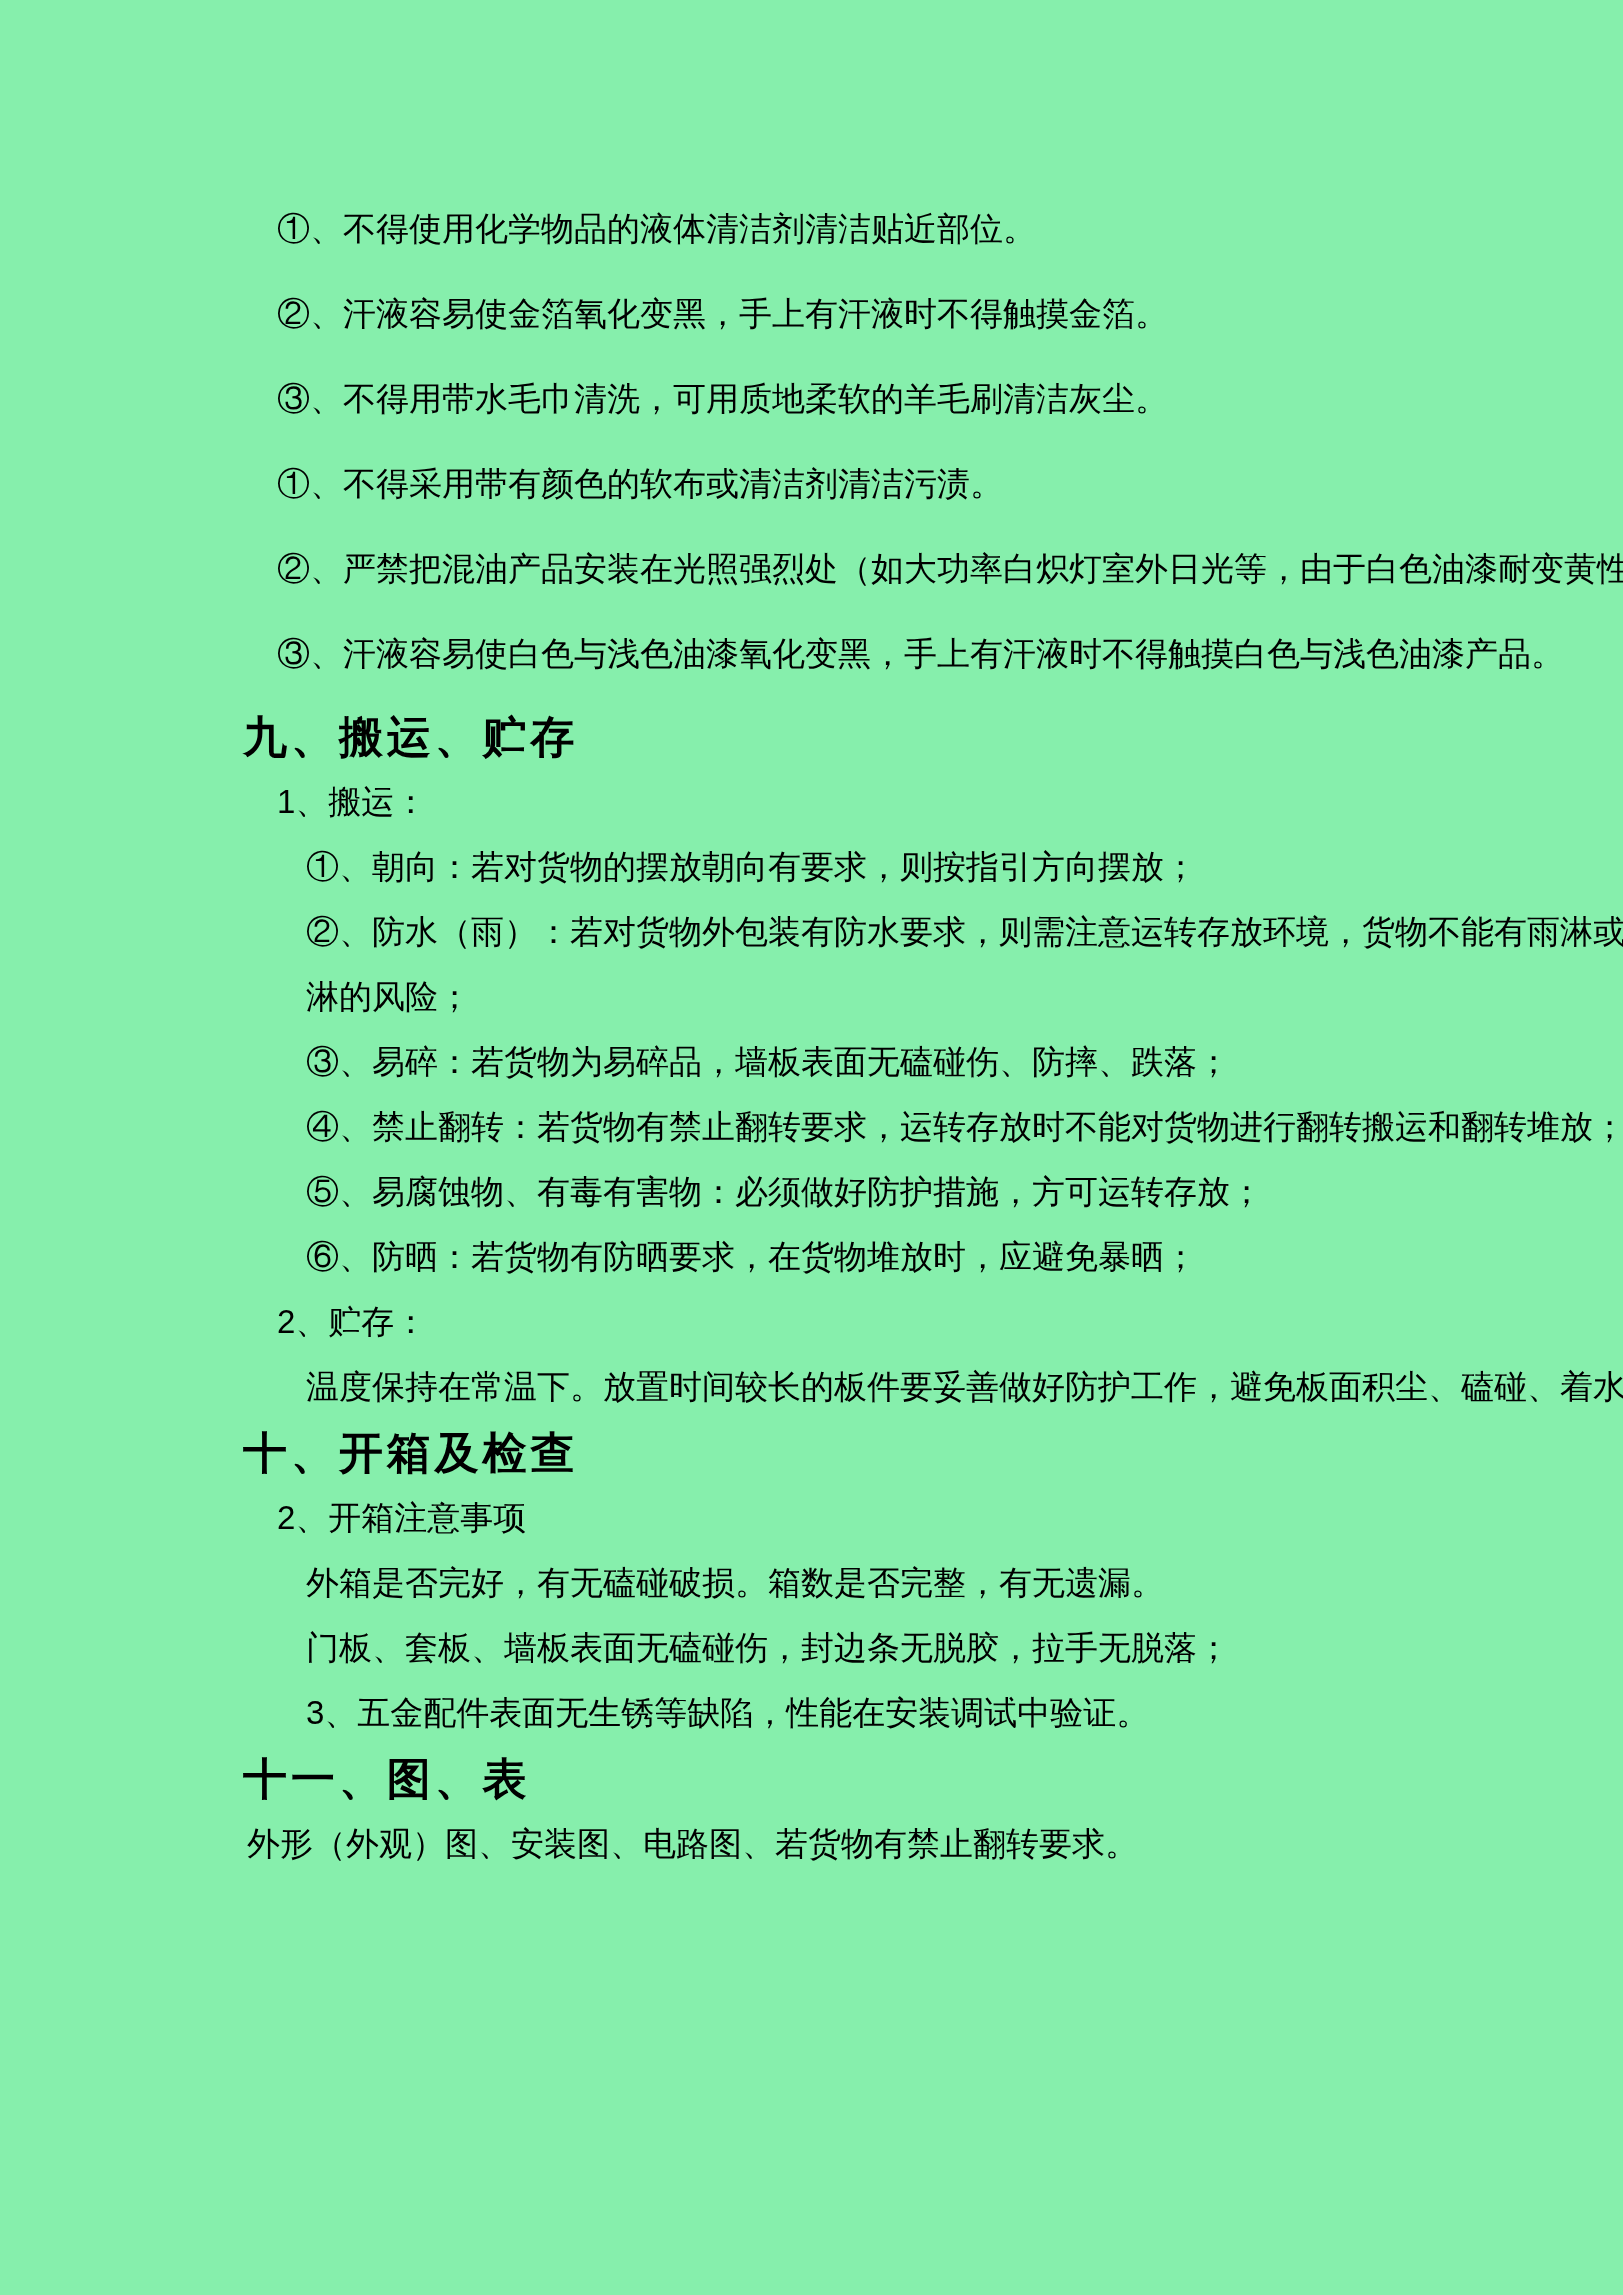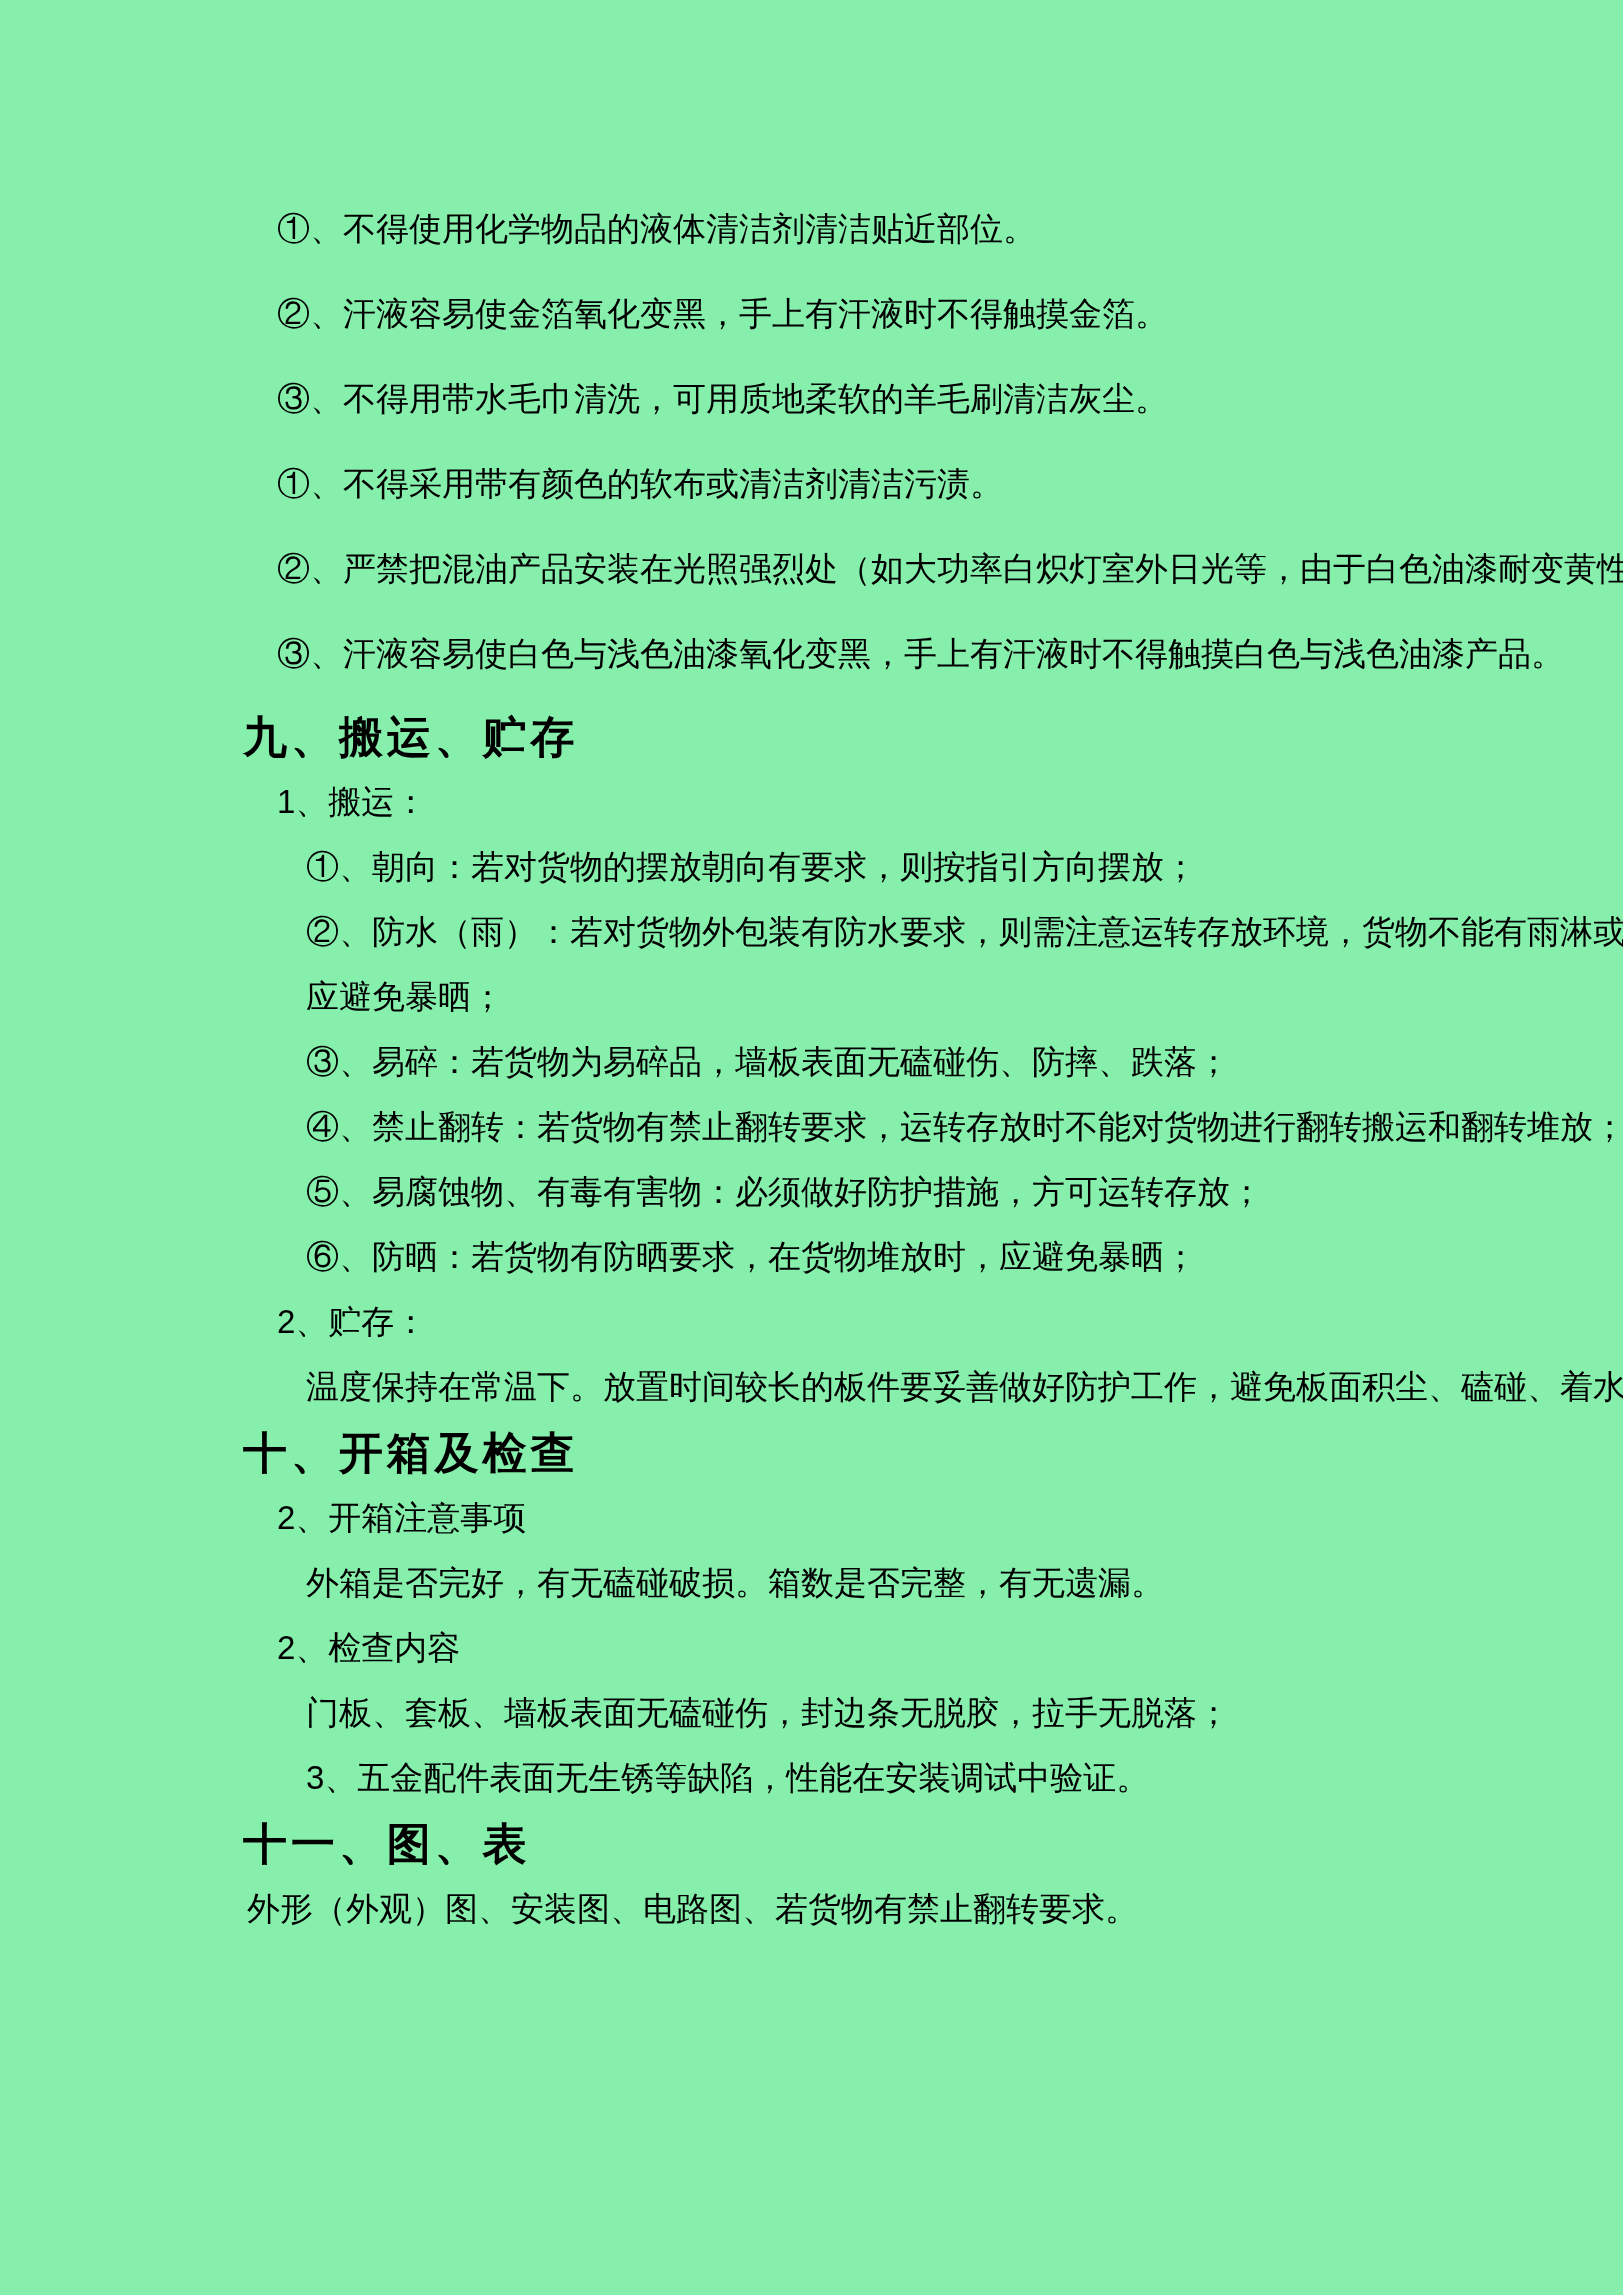--- a/index.html
+++ b/index.html
@@ -54,30 +54,29 @@
       <div class="block line ind1 sp">①、不得使用化学物品的液体清洁剂清洁贴近部位。</div>
       <div class="block line ind1 sp">②、汗液容易使金箔氧化变黑，手上有汗液时不得触摸金箔。</div>
       <div class="block line ind1 sp">③、不得用带水毛巾清洗，可用质地柔软的羊毛刷清洁灰尘。</div>
       <div class="block line ind1 sp">①、不得采用带有颜色的软布或清洁剂清洁污渍。</div>
       <div class="block line ind1 sp">②、严禁把混油产品安装在光照强烈处（如大功率白炽灯室外日光等，由于白色油漆耐变黄性差）</div>
       <div class="block line ind1 sp">③、汗液容易使白色与浅色油漆氧化变黑，手上有汗液时不得触摸白色与浅色油漆产品。</div>
       <div class="block heading ind0">九、搬运、贮存</div>
       <div class="block line ind1">1、搬运：</div>
       <div class="block line ind2">①、朝向：若对货物的摆放朝向有要求，则按指引方向摆放；</div>
       <div class="block line ind2">②、防水（雨）：若对货物外包装有防水要求，则需注意运转存放环境，货物不能有雨淋或被雨</div>
-      <div class="block line ind2">应避免暴晒；</div>
+      <div class="block line ind2">淋的风险；</div>
       <div class="block line ind2">③、易碎：若货物为易碎品，墙板表面无磕碰伤、防摔、跌落；</div>
       <div class="block line ind2">④、禁止翻转：若货物有禁止翻转要求，运转存放时不能对货物进行翻转搬运和翻转堆放；</div>
       <div class="block line ind2">⑤、易腐蚀物、有毒有害物：必须做好防护措施，方可运转存放；</div>
       <div class="block line ind2">⑥、防晒：若货物有防晒要求，在货物堆放时，应避免暴晒；</div>
       <div class="block line ind1">2、贮存：</div>
       <div class="block line ind2">温度保持在常温下。放置时间较长的板件要妥善做好防护工作，避免板面积尘、磕碰、着水等有</div>
       <div class="block heading ind0">十、开箱及检查</div>
       <div class="block line ind1">2、开箱注意事项</div>
       <div class="block line ind2">外箱是否完好，有无磕碰破损。箱数是否完整，有无遗漏。</div>
-      <div class="block line ind1">2、检查内容</div>
       <div class="block line ind2">门板、套板、墙板表面无磕碰伤，封边条无脱胶，拉手无脱落；</div>
       <div class="block line ind2">3、五金配件表面无生锈等缺陷，性能在安装调试中验证。</div>
       <div class="block heading ind0">十一、图、表</div>
       <div class="block line ind0">外形（外观）图、安装图、电路图、若货物有禁止翻转要求。</div>
     </div>
 </div>
 
 
 </body></html>

